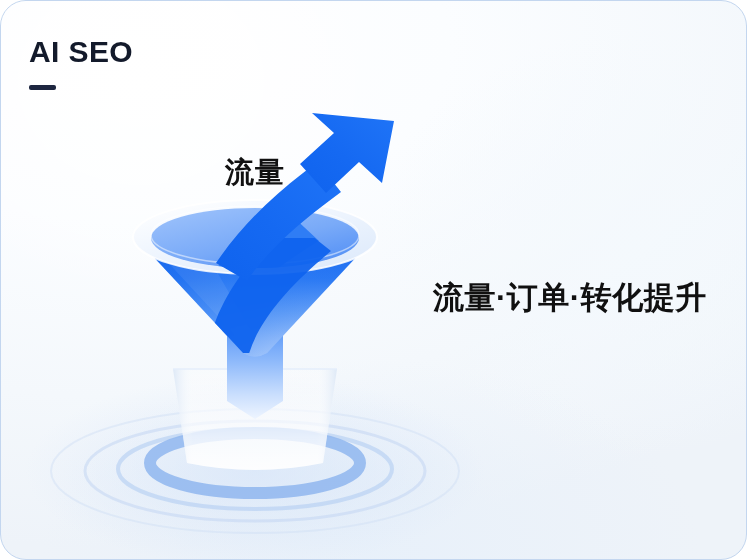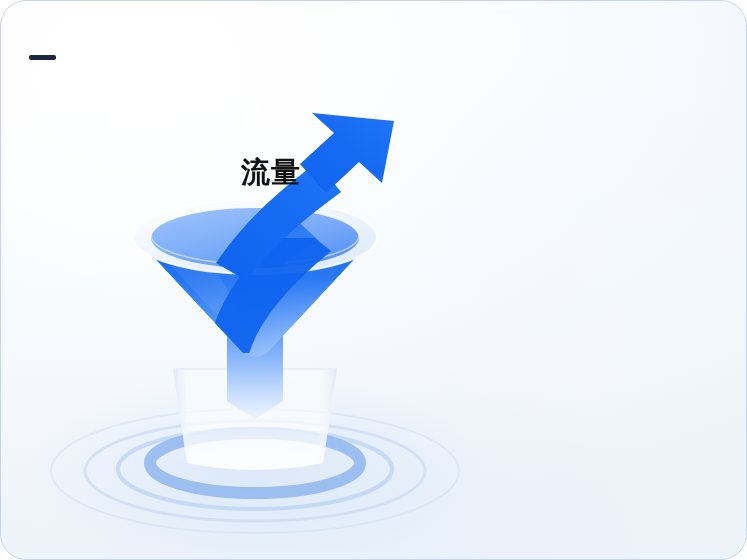--- a/index.html
+++ b/index.html
@@ -93,36 +93,38 @@
   
   .label {
     position: absolute;
     font-size: 29px;
     font-weight: 700;
     color: #111111;
     letter-spacing: 1px;
     white-space: nowrap;
     z-index: 14;
   }
-  .label-traffic { left: 224px; top: 152px; margin-left: 16px; }
+  .label-traffic { left: 224px; top: 152px; }
   .label-convert { left: 221px; top: 431px; }
 </style>
 </head>
 <body>
 
 <div class="card">
 
   <div class="bg-bloom-a"></div>
   <div class="bg-bloom-b"></div>
   <div class="bg-bloom-c"></div>
 
   <div class="title-block">
+    <div class="title-text">AI SEO</div>
     <div class="title-rule"></div>
   </div>
 
+  <div class="tagline">流量·订单·转化提升</div>
 
   <svg class="stage" viewBox="0 0 747 560" width="747" height="560">
     <defs>
       <linearGradient id="gradFunnelBody" x1="0" y1="0" x2="0" y2="1">
         <stop offset="0%" stop-color="#1668f0"></stop>
         <stop offset="34%" stop-color="#2a78f3"></stop>
         <stop offset="62%" stop-color="#6ba4f7"></stop>
         <stop offset="86%" stop-color="#a8c9fb"></stop>
         <stop offset="100%" stop-color="#c4dbfd"></stop>
       </linearGradient>

